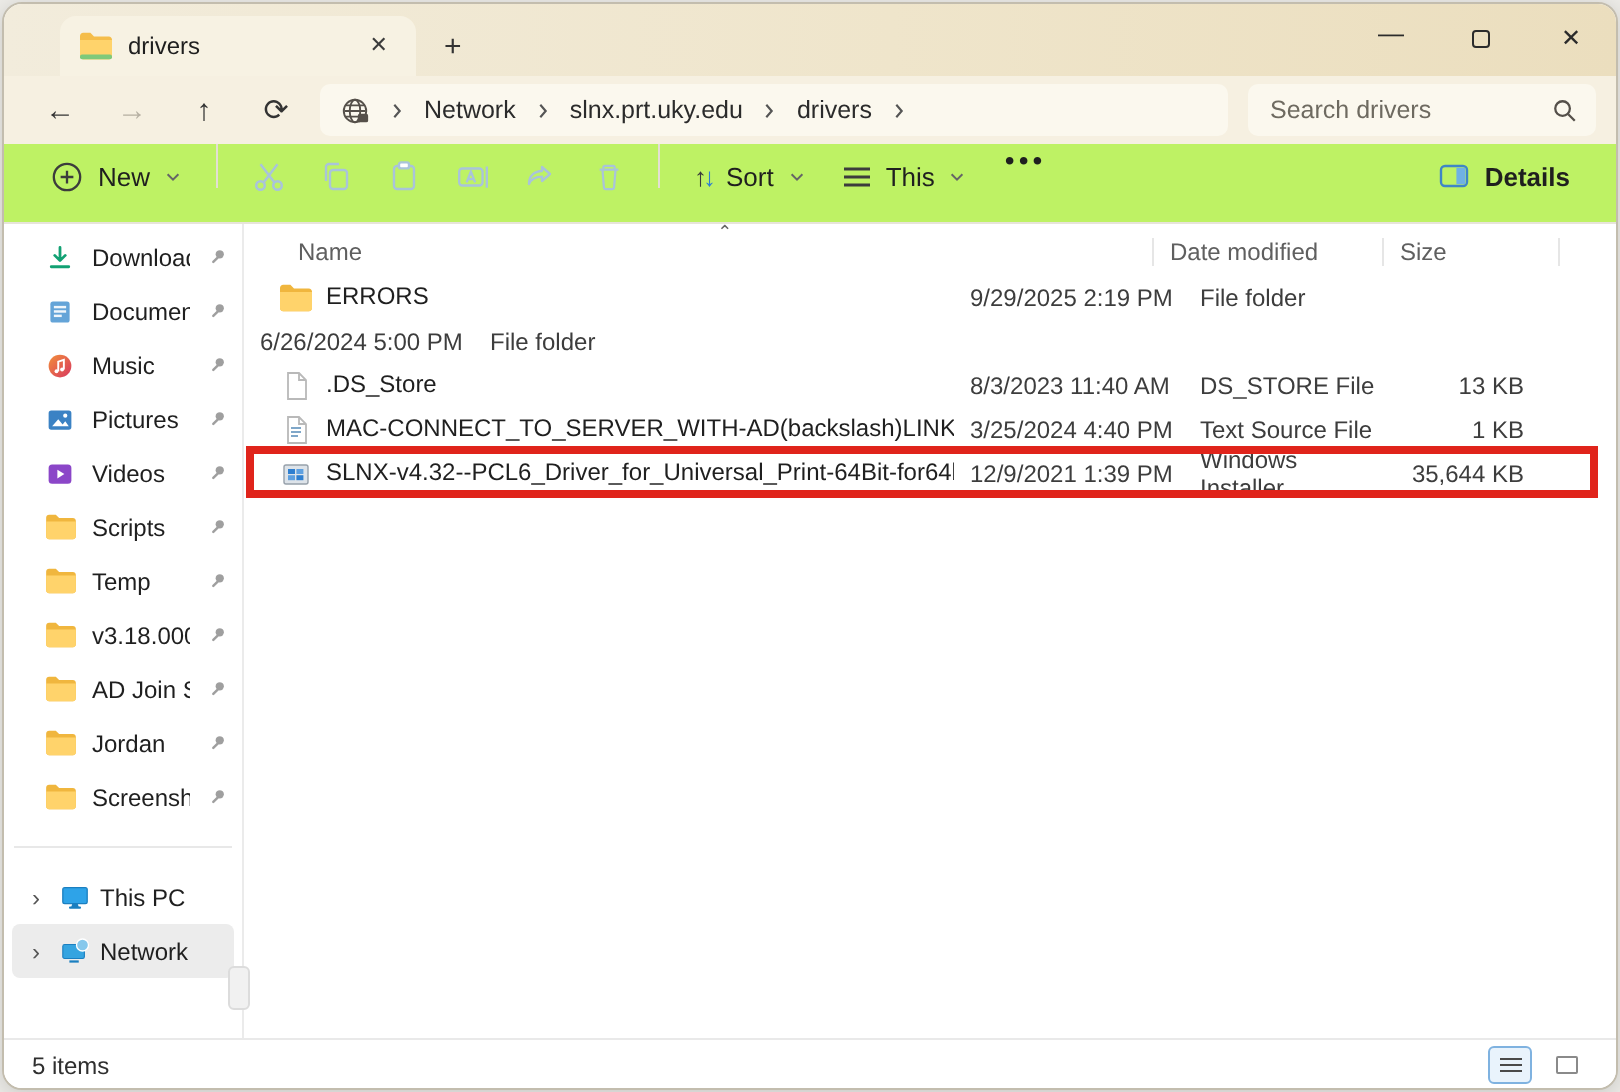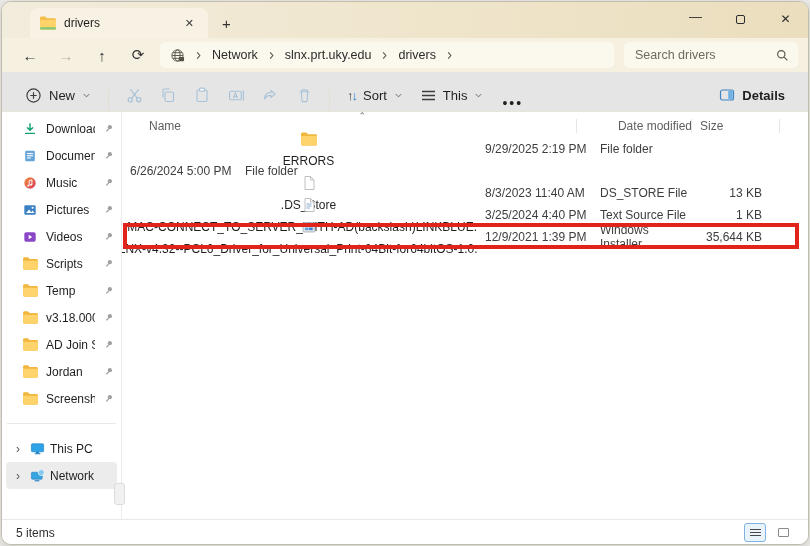--- a/index.html
+++ b/index.html
@@ -30,22 +30,22 @@
     display:flex;align-items:center;padding:0 10px;font-size:12.5px;color:#2b2b2b;min-width:0;}
   .crumb-sep{color:#555;padding:0 9px;display:flex;align-items:center;}
   .crumb{white-space:nowrap;}
   .searchbox{width:174px;height:26px;background:#fbf8ee;border-radius:5px;display:flex;
     align-items:center;padding:0 9px;}
   .searchbox input{flex:1;border:0;outline:0;background:transparent;font-size:12.5px;
     font-family:inherit;color:#333;min-width:0;}
   .searchbox input::placeholder{color:#6e6a60;}
 
   
-  .toolbar{height:40px;background:#e5e5e5;border-bottom:1px solid #e7e4da;display:flex;
-    align-items:flex-end;padding:0 14px;}
+  .toolbar{height:40px;background:#bef264;border-bottom:1px solid #e7e4da;display:flex;
+    align-items:flex-start;padding:0 14px;}
   .tb-btn{display:flex;align-items:center;gap:7px;font-size:13px;color:#1f1f1f;
     padding:0 9px;height:32px;border-radius:4px;}
   .tb-icon{width:34px;height:32px;display:flex;align-items:center;justify-content:center;border-radius:4px;}
   .tb-sep{width:1px;height:22px;background:#e3dfd3;margin:0 8px;}
   .tb-more{font-size:14px;letter-spacing:2px;color:#1f1f1f;padding:0 10px;}
   .tb-right{margin-left:auto;display:flex;align-items:center;font-weight:bold;}
   .sort-glyph{font-size:13px;letter-spacing:-2px;}
   .sort-up{color:#3a3a3a;} .sort-dn{color:#2b7cd3;}
   .viewlines{display:block;}
 
@@ -61,27 +61,27 @@
   .t-item{height:27px;display:flex;align-items:center;gap:5px;padding:0 6px;margin:0 4px;
     font-size:12px;color:#1f1f1f;border-radius:4px;}
   .t-item .chev{width:12px;color:#555;font-size:12px;text-align:center;}
   .t-item.selected{background:#ececec;}
 
   .file-area{flex:1;position:relative;padding-top:2px;min-width:0;}
   .hdr{display:flex;height:24px;align-items:center;font-size:12px;color:#5f5f5f;}
   .hdr-cell{position:relative;height:100%;display:flex;align-items:center;}
   .hdr-cell::after{content:"";position:absolute;right:0;top:5px;bottom:5px;width:1px;background:#e6e6e6;}
   .c-name{flex:1;padding-left:27px;min-width:0;}
-  .c-date{width:115px;padding-left:8px;flex:none;justify-content:flex-end;}
+  .c-date{width:115px;padding-left:8px;flex:none;}
   .c-type{width:100px;padding-left:8px;flex:none;}
   .c-size{width:88px;padding-left:8px;flex:none;}
   .c-gutter{width:28px;flex:none;}
   .sort-caret{position:absolute;left:52%;top:-3px;font-size:9px;color:#666;}
   .row{display:flex;height:22px;align-items:center;font-size:12px;color:#1f1f1f;}
-  .row .c-name{display:flex;align-items:center;gap:7px;padding-left:18px;white-space:nowrap;overflow:hidden;flex-direction:column;}
+  .row .c-name{display:flex;gap:7px;padding-left:18px;white-space:nowrap;overflow:hidden;}
   .row .c-date,.row .c-type{color:#3d3d3d;}
   .row .c-size{text-align:right;justify-content:flex-end;display:flex;padding-right:18px;color:#3d3d3d;}
   .f-icon{width:16px;height:16px;flex:none;}
 
   .red-box{position:absolute;left:1px;right:9px;top:111px;height:26px;
     border-style:solid;border-width:4px;z-index:6;}
 
   .splitter-handle{position:absolute;left:112px;bottom:14px;width:11px;height:22px;
     background:#f1f1f1;border:1px solid #dcdcdc;border-radius:3px;z-index:4;}
 

